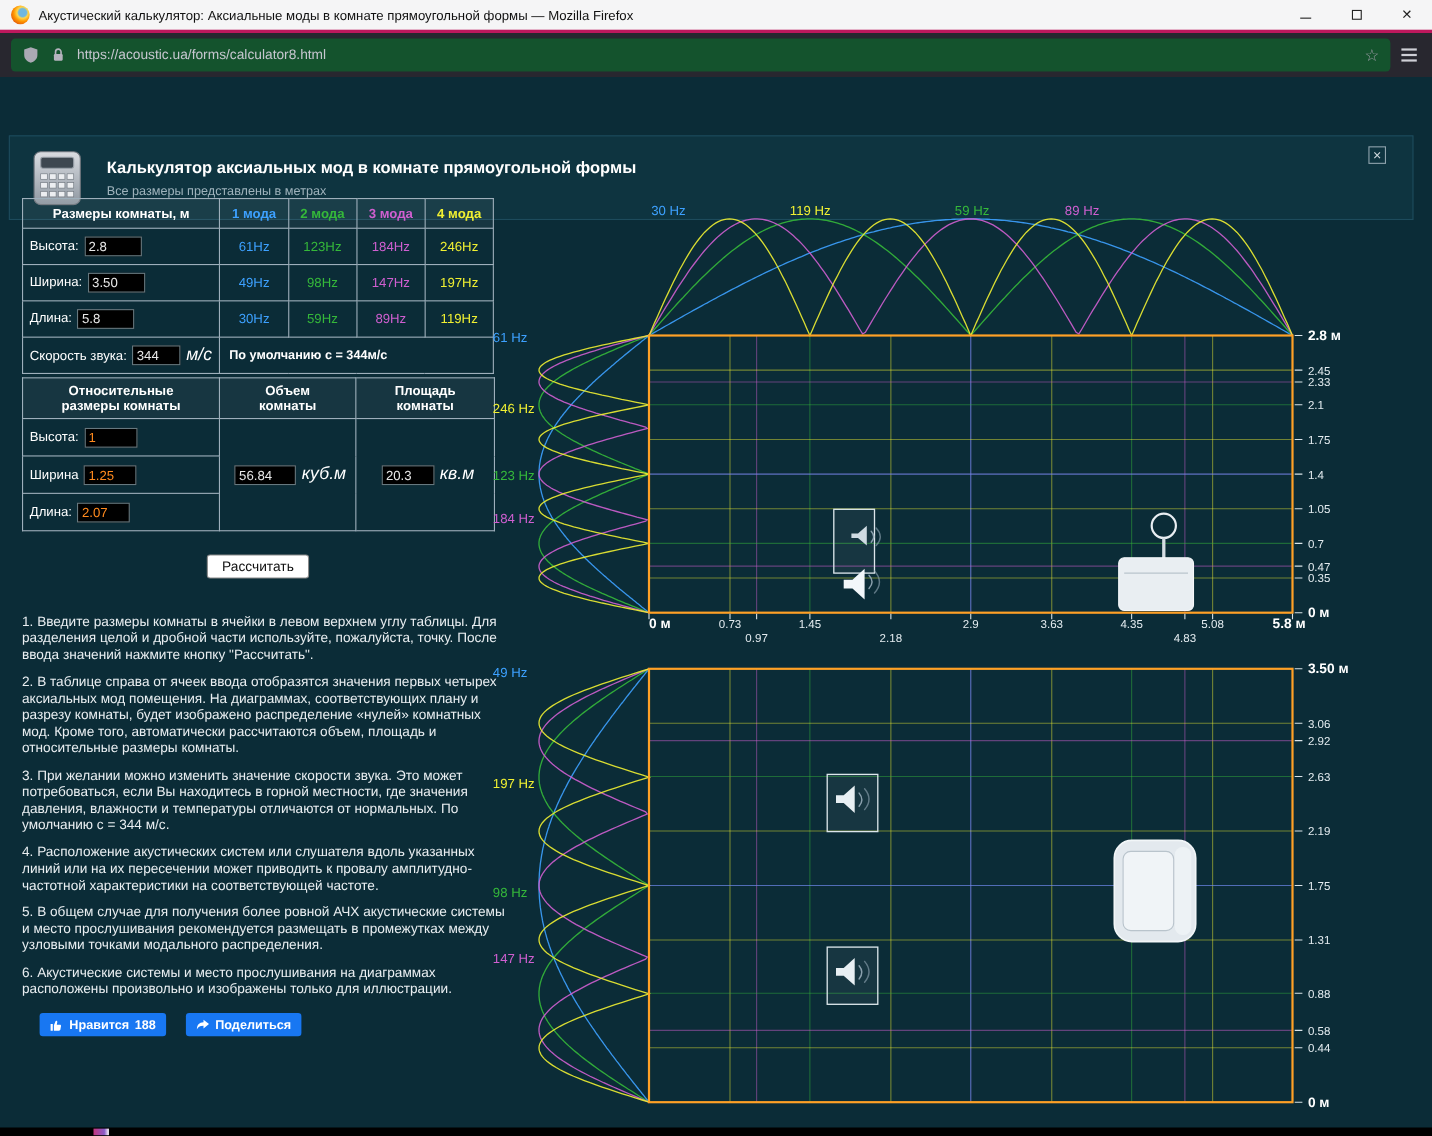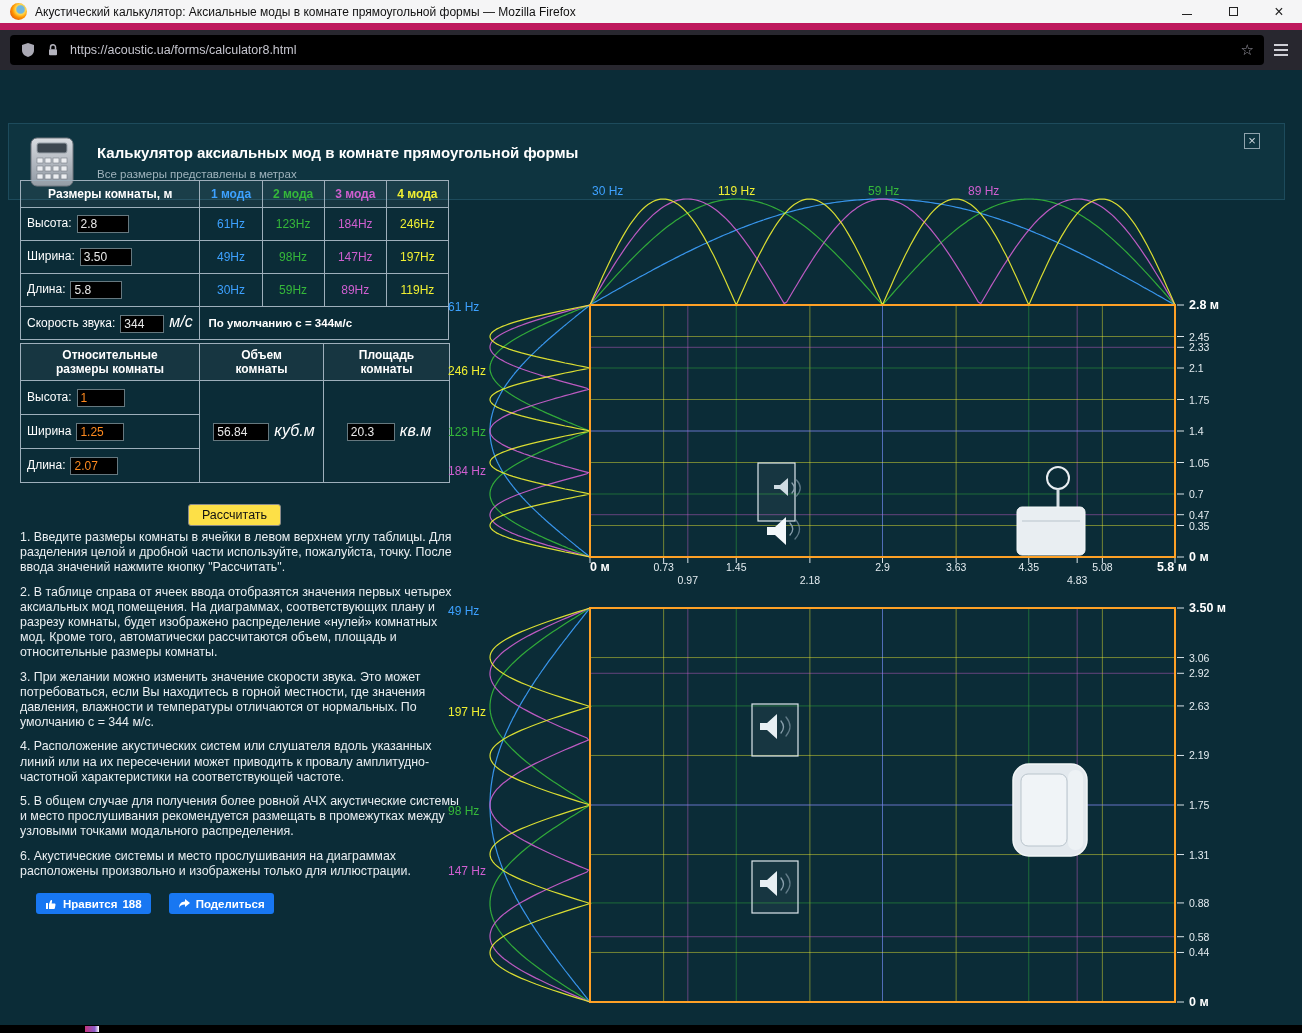--- a/index.html
+++ b/index.html
@@ -1,30 +1,30 @@
 <!DOCTYPE html>
 <html><head>
 <meta charset="utf-8">
 <style>
   * { box-sizing: border-box; margin: 0; padding: 0; }
   html,body { width:1302px; height:1033px; overflow:hidden; font-family:"Liberation Sans",sans-serif; background:#0b2c37; }
 
   
-  .titlebar { height:30px; background:#f5f5f6; border-bottom:7px solid #be185d; display:flex; align-items:center; padding:0 0 0 10px; }
+  .titlebar { height:30px; background:#f5f5f6; border-bottom:3px solid #be185d; display:flex; align-items:center; padding:0 0 0 10px; }
   .ff-icon { width:17px; height:17px; border-radius:50%; margin-right:8px; flex:0 0 auto;
     background: radial-gradient(circle at 62% 38%, #6fb7e0 0%, #6fb7e0 24%, #ffd54a 34%, #ff9500 54%, #e0560c 80%, #c03a7c 100%); }
   .tb-title { font-size:12px; color:#111; flex:1; white-space:nowrap; overflow:hidden; }
   .win-controls { display:flex; height:30px; }
   .win-btn { width:46px; height:30px; display:flex; align-items:center; justify-content:center; color:#222; }
   .glyph-min { width:10px; height:1px; background:#222; margin-top:6px; }
   .glyph-max { width:9px; height:9px; border:1px solid #222; }
   .glyph-x { font-size:16px; line-height:16px; }
 
   .navbar { height:40px; background:#28272f; display:flex; align-items:center; gap:10px; padding:0 10px; }
-  .urlbar { flex:1; height:30px; background:#000000; border-radius:4px; display:flex; align-items:center; gap:9px; padding:0 10px; }
+  .urlbar { flex:1; height:30px; background:#14532d; border-radius:4px; display:flex; align-items:center; gap:9px; padding:0 10px; }
   .url-text { flex:1; color:#c6c6cf; font-size:12.5px; }
   .star { color:#9e9da8; font-size:15px; }
   .hamburger { width:18px; display:flex; flex-direction:column; gap:3px; padding-right:4px; }
   .hamburger i { display:block; height:2px; background:#cfcfd6; }
 
   
   .content { position:relative; height:955px; background:#0b2c37; }
   .page-header { position:absolute; left:8px; top:8px; width:1277px; height:77px; background:#0e3440; border:1px solid #1d4b5c; display:flex; align-items:center; padding:0 20px;margin-top:45px; }
   .ph-text { margin-left:22px; }
   .ph-title { color:#ffffff; font-weight:bold; font-size:15px; margin-bottom:7px; }
@@ -49,23 +49,23 @@
   input.orange { color:#ff8a1e; }
   .w52 { width:52px; } .w44 { width:44px; } .w48 { width:48px; } .w56 { width:56px; }
   .unit { margin-left:5px; font-size:16px;font-style:italic; }
   .t2 { width:429px; margin-top:3px; }
   .t2 col.c0 { width:179px; } .t2 col.c1 { width:124px; } .t2 col.c2 { width:126px; }
   .t2 th { height:37px; padding:0 16px; }
   .t2 td { height:34px; }
   .t2 td.cc { text-align:center; }
 
   .btn-row { text-align:center; margin:21px 0 0; width:429px; }
-  .calc-btn { background:#fde047; border:1px solid #8a8a8a; border-radius:3px; color:#111; font-size:12.5px; padding:3px 13px; font-family:"Liberation Sans",sans-serif; }
-
-  .instructions { margin-top:4px; width:446px; }
+  .calc-btn { background:#ffffff; border:1px solid #8a8a8a; border-radius:3px; color:#111; font-size:12.5px; padding:3px 13px; font-family:"Liberation Sans",sans-serif; }
+
+  .instructions { margin-top:32px; width:446px; }
   .instructions p { color:#e9eef1; font-size:12.4px; line-height:15.2px; margin:0 0 9px; }
 
   .fb-row { display:flex; gap:18px; margin-top:14px; padding-left:16px; }
   .fb-btn { display:flex; align-items:center; gap:5px; background:#1877f2; color:#fff; font-size:11.5px; font-weight:bold; border-radius:3px; height:21px; padding:0 9px; }
 
   
   .diagrams { position:absolute; left:432px; top:85px; width:847px; height:870px; }
   .wave { stroke:#8aa0ad; stroke-width:1.3; fill:none; stroke-linecap:round; }
   .dim { opacity:.65; }
 

